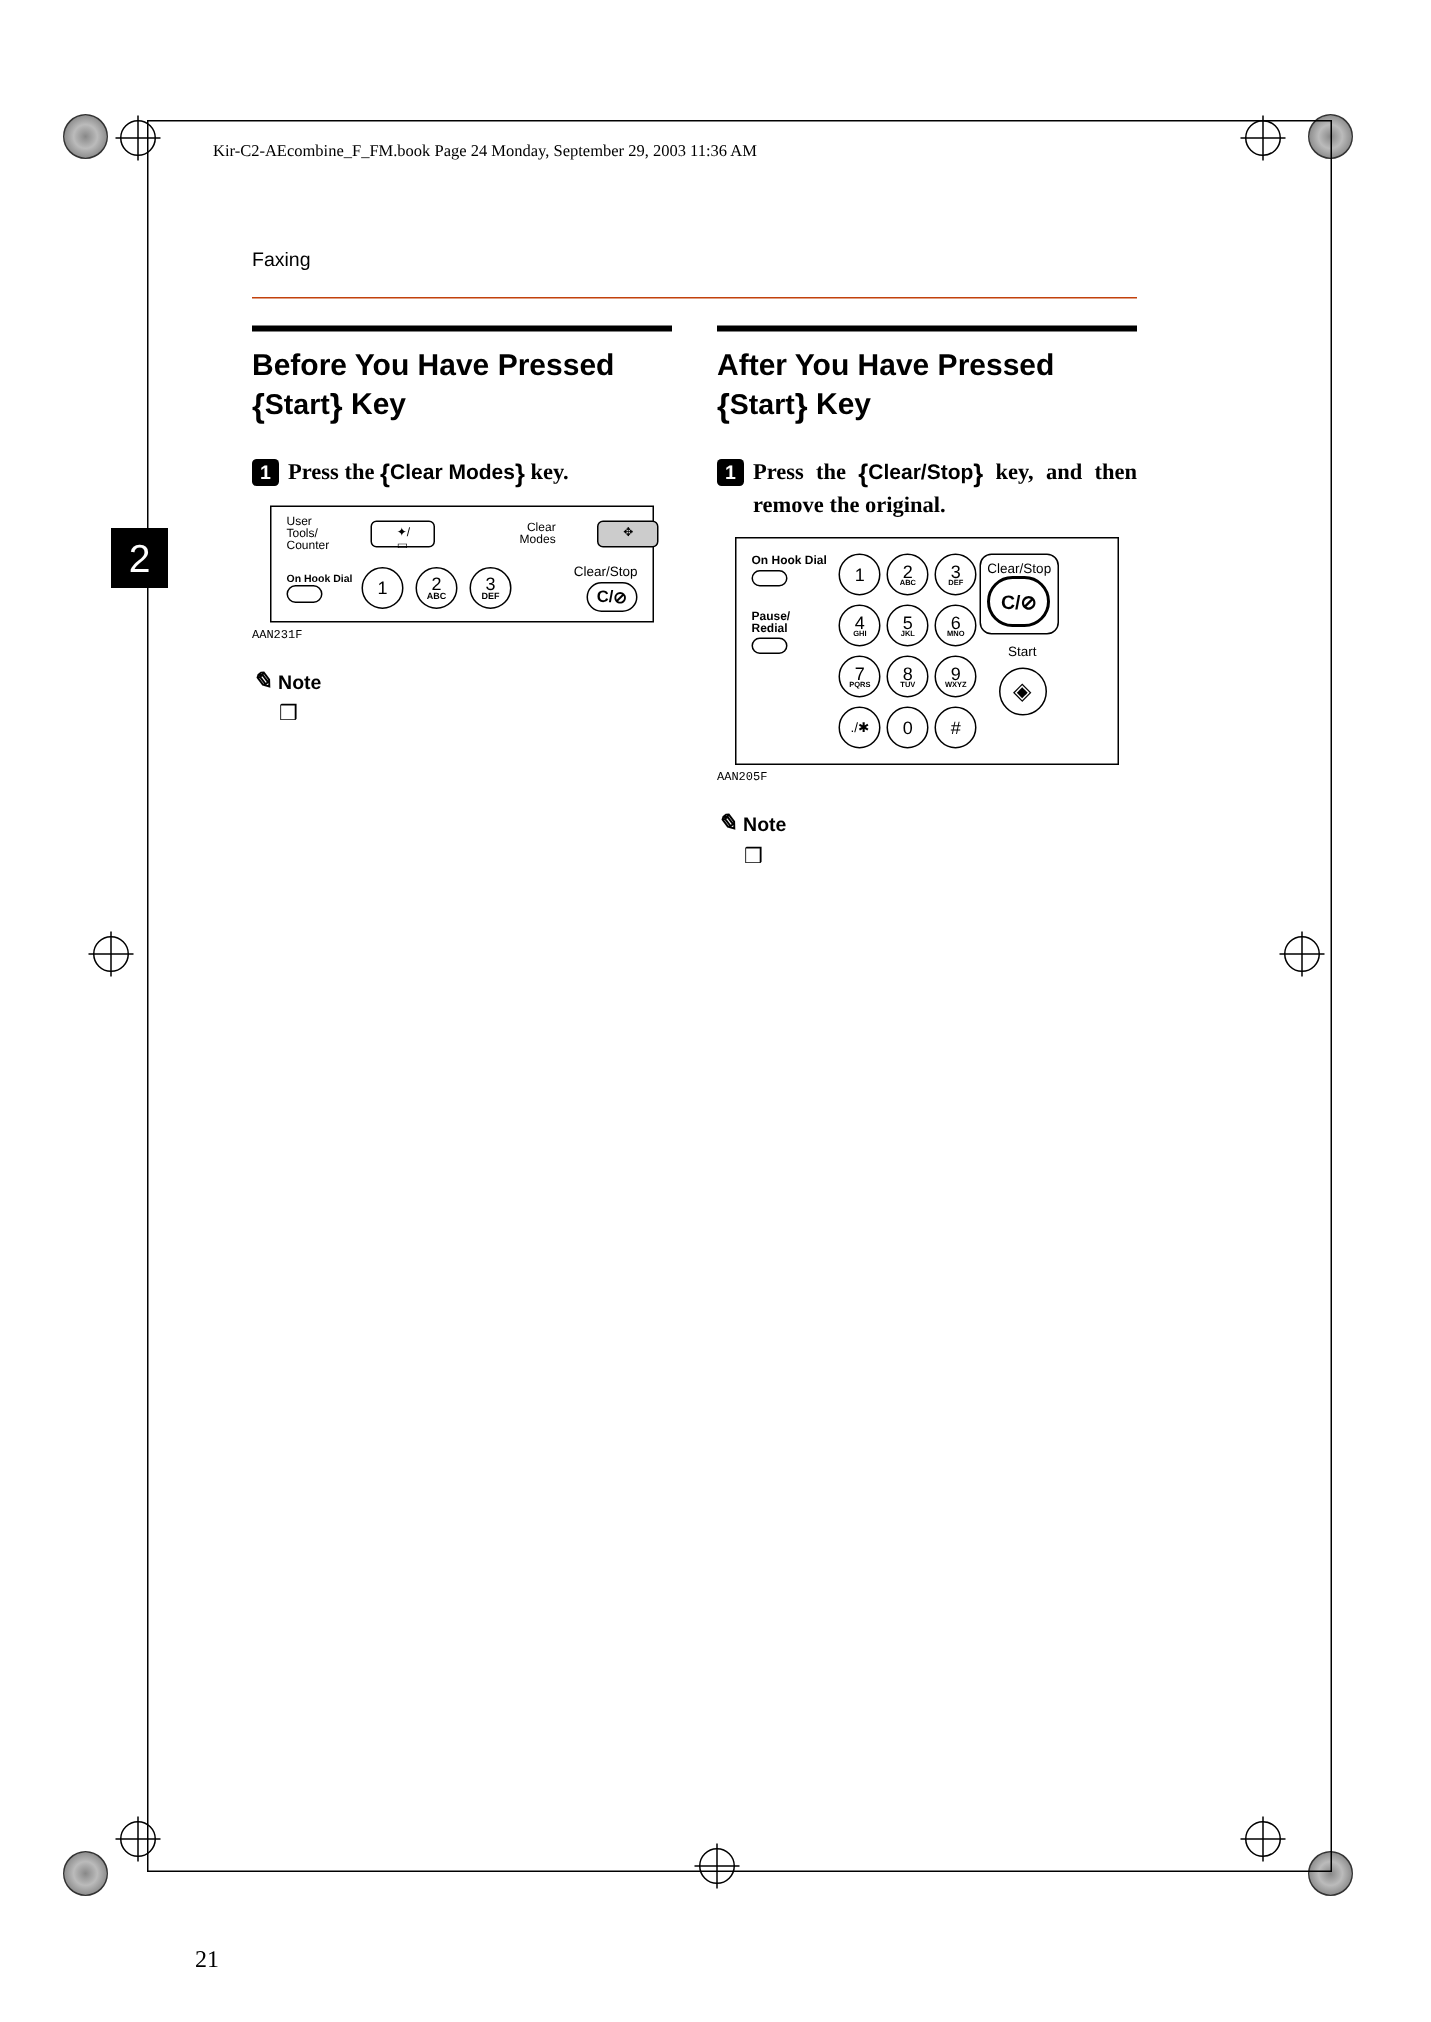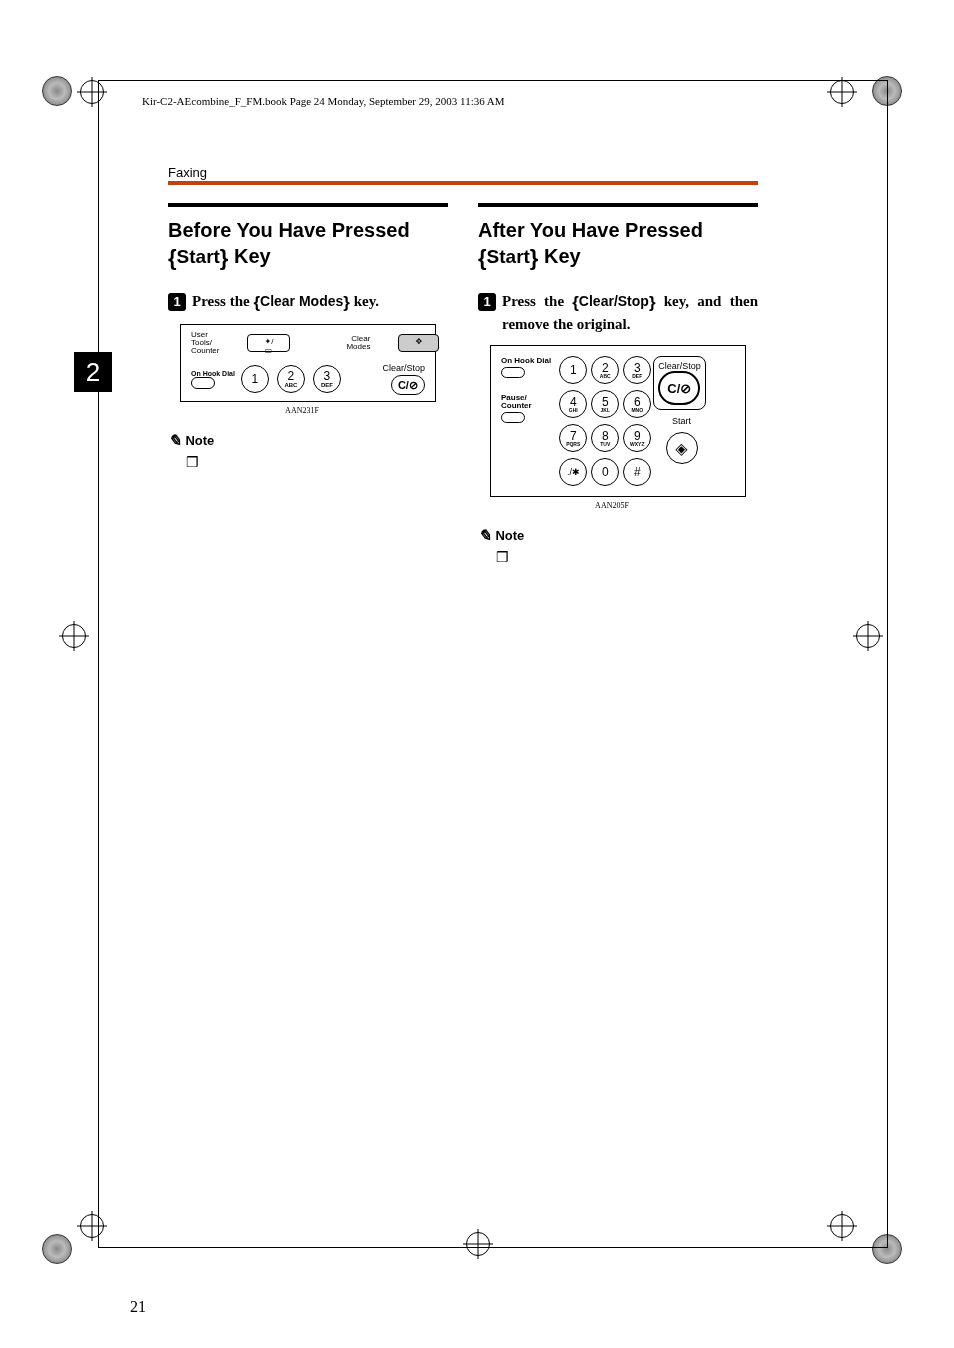--- a/index.html
+++ b/index.html
@@ -57,22 +57,22 @@
     font-family: Georgia, serif;
   }
   .content {
     position: absolute;
     left: 168px;
     top: 165px;
     width: 590px;
   }
   .section-hdr {
     font-size: 13px;
-    border-bottom: 4px solid #c2410c;
-    padding-bottom: 1px;
+    border-bottom: 1px solid #c2410c;
+    padding-bottom: 18px;
     font-family: Arial, sans-serif;
     margin-bottom: 18px;
   }
   h1.title {
     font-family: "Arial Black", Arial, sans-serif;
     font-weight: 200;
     font-stretch: condensed;
     font-size: 32px;
     margin: 8px 0 30px 0;
     letter-spacing: -0.5px;
@@ -152,23 +152,23 @@
     margin-right: 6px;
   }
   .illus {
     border: 1px solid #000;
     padding: 4px;
     font-family: Arial, sans-serif;
     margin: 10px 12px 4px 12px;
     background: #fff;
   }
   .illus-code {
-    text-align: center;
+    text-align: left;
     font-size: 8px;
-    font-family: Liberation Serif, serif;
+    font-family: Liberation Mono, monospace;
     margin: 0 12px 0 0;
   }
   
   .il1-top { display: flex; justify-content: space-between; align-items: center; font-size: 8px; padding: 2px 6px; gap: 28px;}
   .il1-btn { border: 1px solid #000; border-radius: 4px; padding: 2px 16px; height: 12px; background: #fff;}
   .il1-btn.hl { background: #ccc;}
   .il1-row2 { display: flex; align-items: center; gap: 6px; padding: 6px 6px 2px 6px;}
   .il1-on { font-size: 7px; font-weight: bold;}
   .il1-oval { border: 1px solid #000; border-radius: 7px; width: 22px; height: 10px;}
   .il1-keys { display: flex; gap: 8px;}
@@ -353,21 +353,21 @@
 
       <div class="illus">
         <div class="il2">
           <div class="il2-left">
             <div>
               <div>On Hook Dial</div>
               <div class="il2-oval"></div>
             </div>
             <div>
               <div style="white-space:pre-line;line-height:1">Pause/
-Counter</div>
+Redial</div>
               <div class="il2-oval"></div>
             </div>
           </div>
           <div class="il2-pad">
             <div class="il2-key">
                 <span>1</span>
                 <span class="sub"></span>
               </div>
             <div class="il2-key">
                 <span>2</span>

